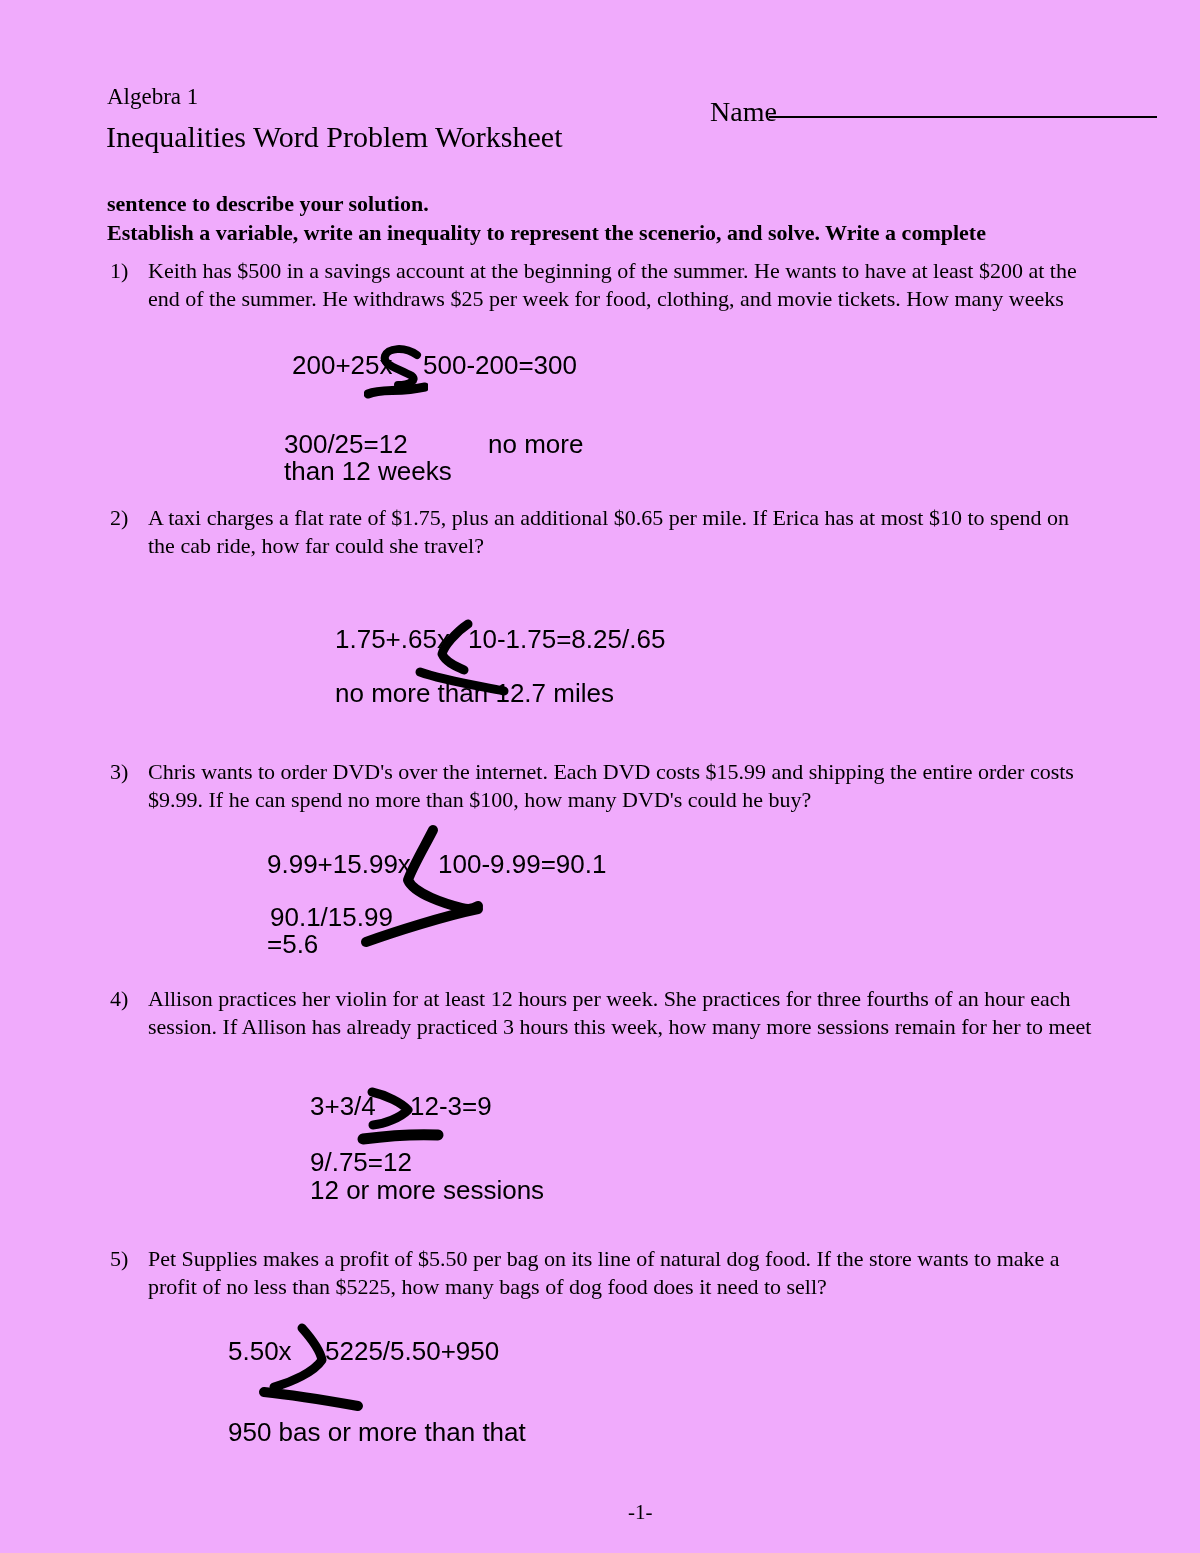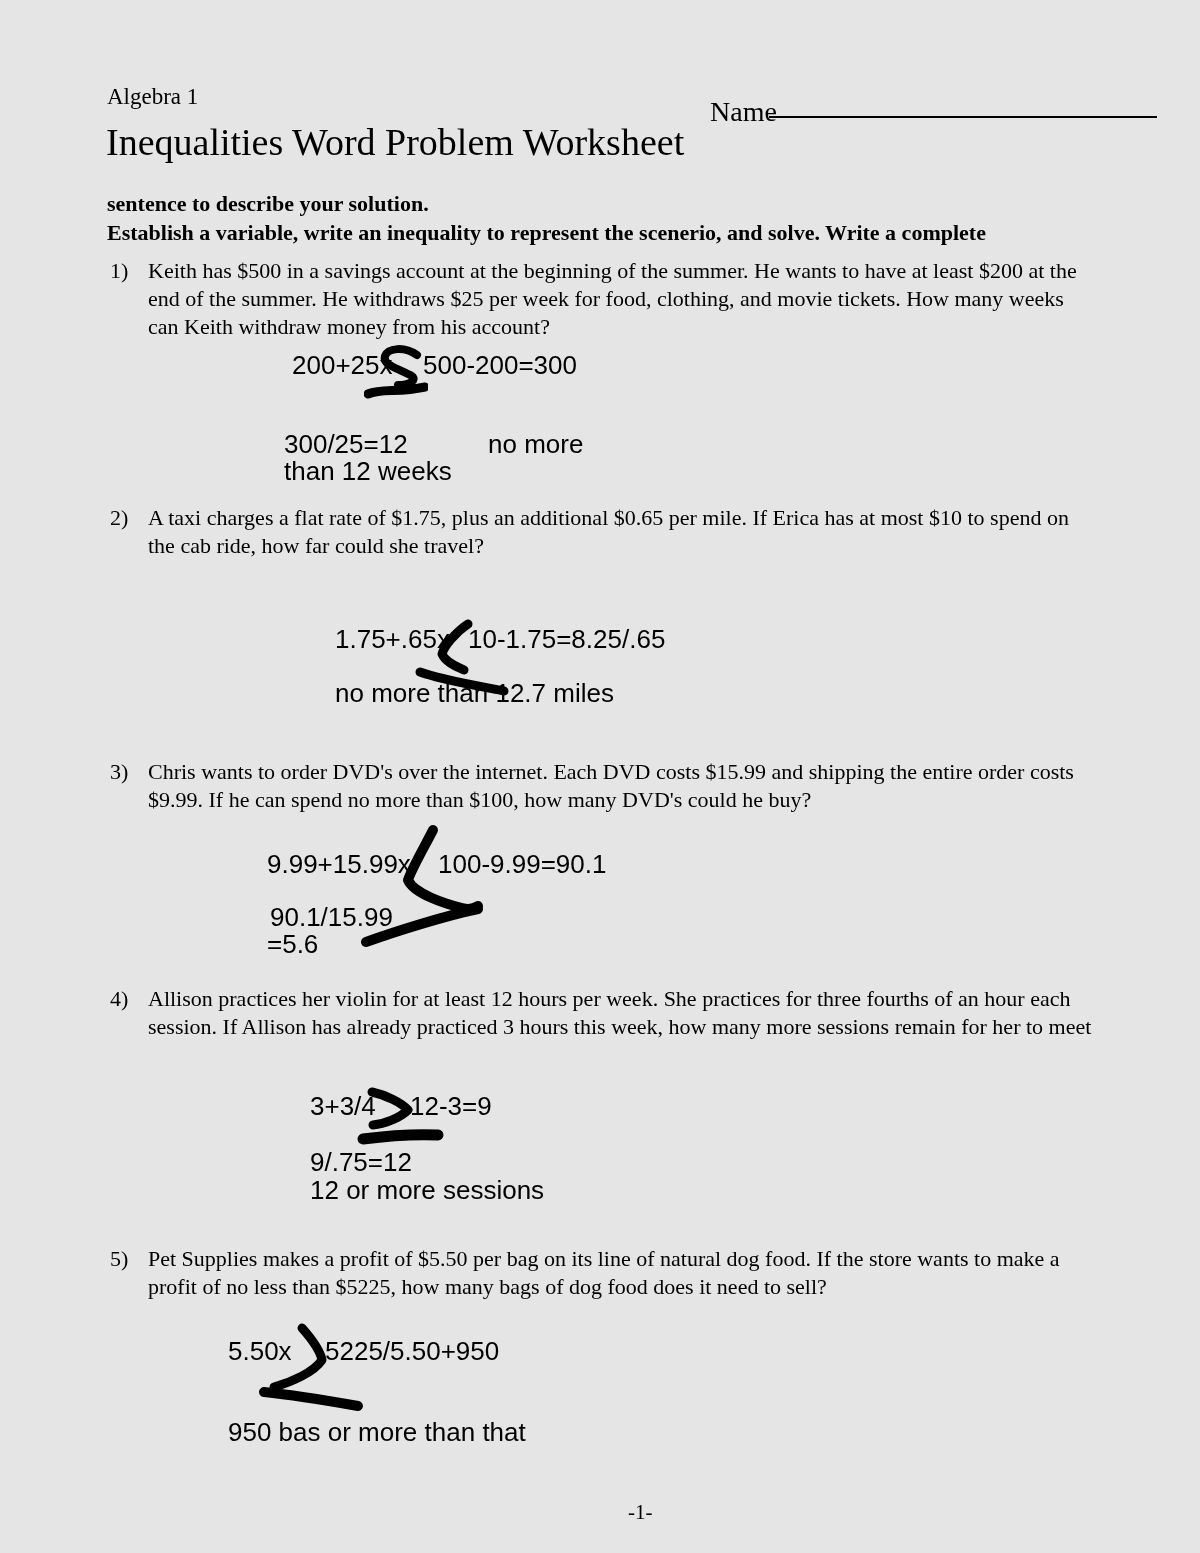--- a/index.html
+++ b/index.html
@@ -1,27 +1,27 @@
 <!DOCTYPE html>
 <html><head>
 <meta charset="utf-8">
 <style>
   html,body { margin:0; padding:0; background:#ffffff; }
   .page {
     position:relative; width:1200px; height:1553px;
-    background:#e5e5e5; color:#000; overflow:hidden;
+    background:#f0abfc; color:#000; overflow:hidden;
     font-family:"Liberation Serif", serif;
   }
   .abs { position:absolute; white-space:nowrap; }
   .serif { font-family:"Liberation Serif", serif; }
 
   .course   { left:107px; top:84px;  font-size:23px; }
   .namelbl  { left:710px; top:96px;  font-size:28px; }
   .nameline { left:769px; top:96px; width:388px; height:20px; border-bottom:2px solid #000; }
-  .title    { left:106px; top:120px; font-size:38px; }
+  .title    { left:106px; top:120px; font-size:30px; }
   .instr    { left:107px; top:189px; font-size:22px; font-weight:bold; line-height:29px; }
   .instr div { white-space:nowrap; }
 
   .problem { font-size:22px; line-height:28px; }
   .problem .pnum  { position:absolute; left:0; top:0; }
   .problem .plines { margin-left:38px; }
   .problem .plines div { white-space:nowrap; }
   .p1 { left:110px; top:257px; }
   .p2 { left:110px; top:504px; }
   .p3 { left:110px; top:758px; }
@@ -67,21 +67,20 @@
   <div class="abs instr">
     <div>sentence to describe your solution.</div>
     <div>Establish a variable, write an inequality to represent the scenerio, and solve. Write a complete</div>
   </div>
 
   <div class="abs problem p1">
     <span class="pnum">1)</span>
     <div class="plines">
       <div>Keith has $500 in a savings account at the beginning of the summer. He wants to have at least $200 at the</div>
       <div>end of the summer. He withdraws $25 per week for food, clothing, and movie tickets. How many weeks</div>
-      <div>can Keith withdraw money from his account?</div>
     </div>
   </div>
   <span class="w w1a">200+25x</span>
   <svg class="abs mark s1" width="64" height="62" viewBox="0 0 64 62">
     <path d="M53,13 C40,4 24,6 21,14 C18,23 34,26 48,34 C53,38 46,43 34,43" stroke-width="8"></path>
     <path d="M4,52 C18,46 34,51 61,45" stroke-width="9"></path>
   </svg>
   <span class="w w1b">500-200=300</span>
   <span class="w w1c">300/25=12</span>
   <span class="w w1d">no more</span>

